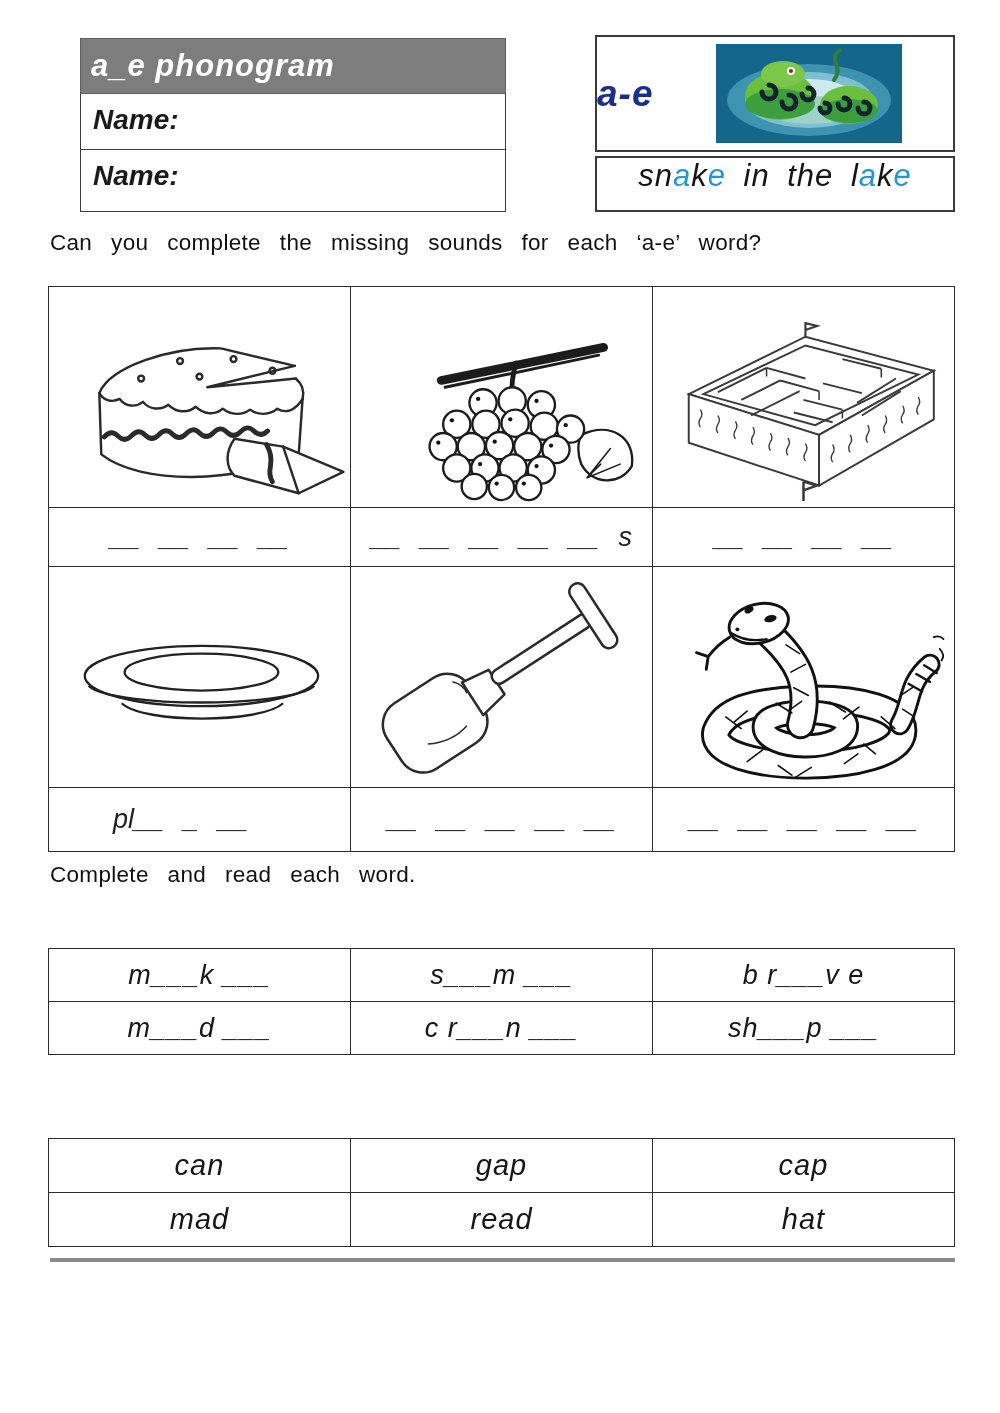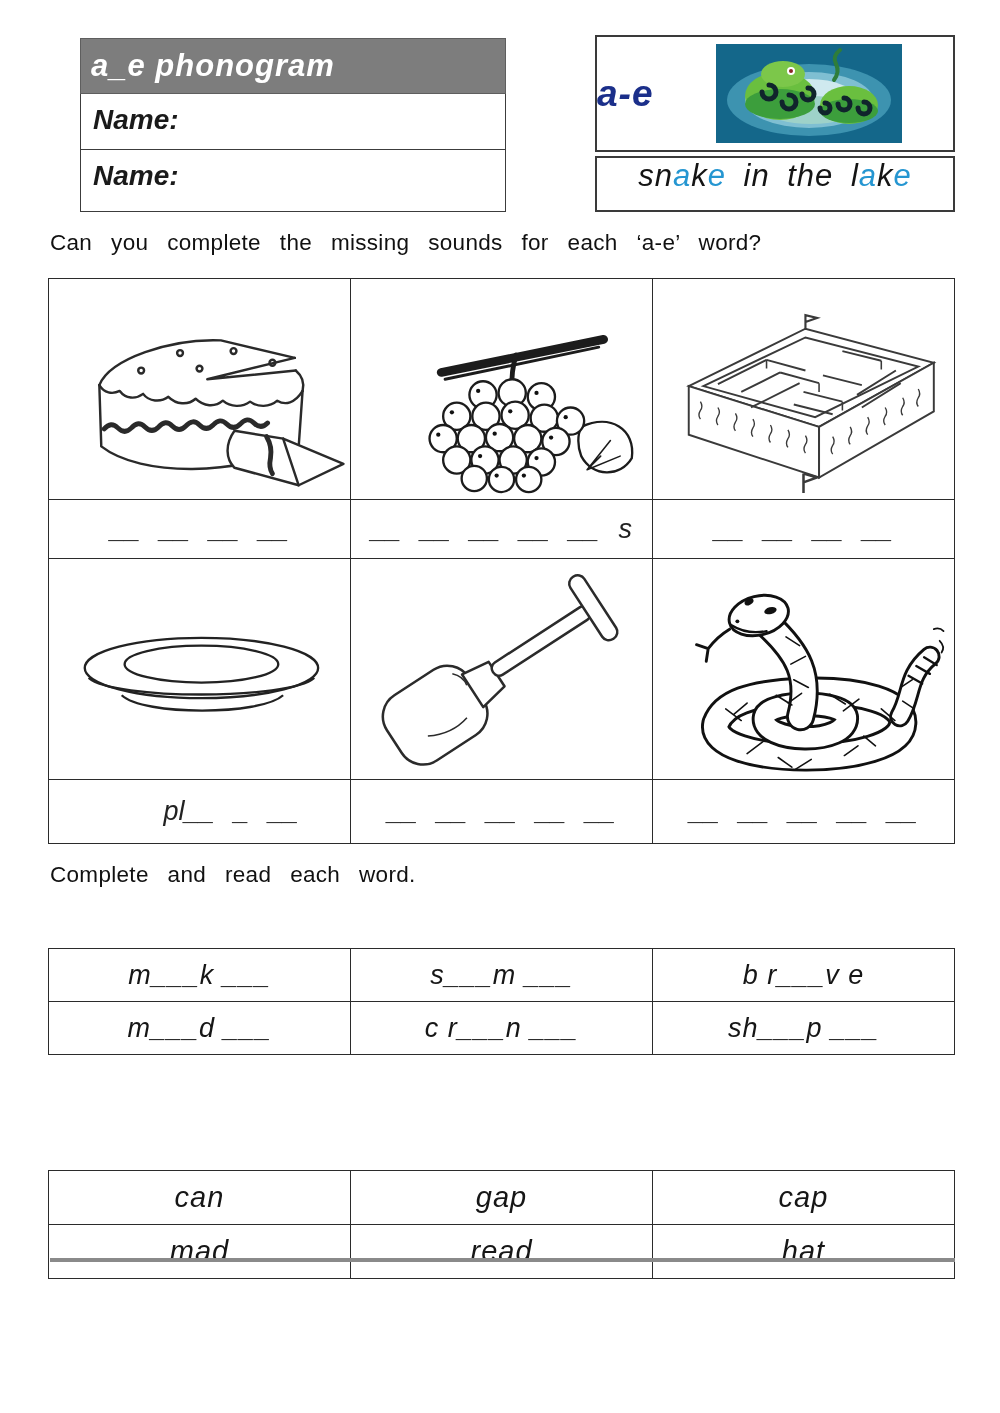--- a/index.html
+++ b/index.html
@@ -42,35 +42,35 @@
   .instruction {
     position:absolute; left:50px; margin:0; font-size:22.5px;
     color:#111; word-spacing:0.55em; letter-spacing:0.3px;
   }
   #instr1 { top:230px; }
   #instr2 { top:862px;text-align:center; }
   #instr3 { top:1092px; }
   
   table { border-collapse:collapse; table-layout:fixed; position:absolute; left:48px; width:907px; }
   td { border:1.8px solid #2b2b2b; }
-  #picture-grid { top:278px; }
+  #picture-grid { top:286px; }
   .img-cell { height:218px; padding:1px 2px; vertical-align:middle; background:#fff; }
   .img-cell svg { width:100%; height:212px; display:block; }
   .blank-cell {
     height:56px; text-align:center; font-style:italic; font-size:27px; color:#222;
     word-spacing:12px; white-space:nowrap;
   }
   .blank-cell.tall { height:61px; }
-  .blank-cell.left-align { text-align:center; padding-left:64px; }
+  .blank-cell.left-align { text-align:left; padding-left:64px; }
   .word-table td {
     height:50px; text-align:center; font-style:italic; font-size:27px; color:#161616;
     letter-spacing:1px;
   }
   #word-table { top:908px;margin-top:40px; }
-  #read-table { top:1138px;margin-top:32px; }
+  #read-table { top:1138px; }
   #read-table td { height:51px; font-size:29px; }
   
   .bottom-rule { position:absolute; left:50px; top:1258px; width:905px; height:4px; background:#8a8a8a; }
   
   .ln { fill:none; stroke:#2a2a2a; stroke-width:2.5; stroke-linecap:round; stroke-linejoin:round; }
 </style>
 </head>
 <body>
 
 <div class="page">

